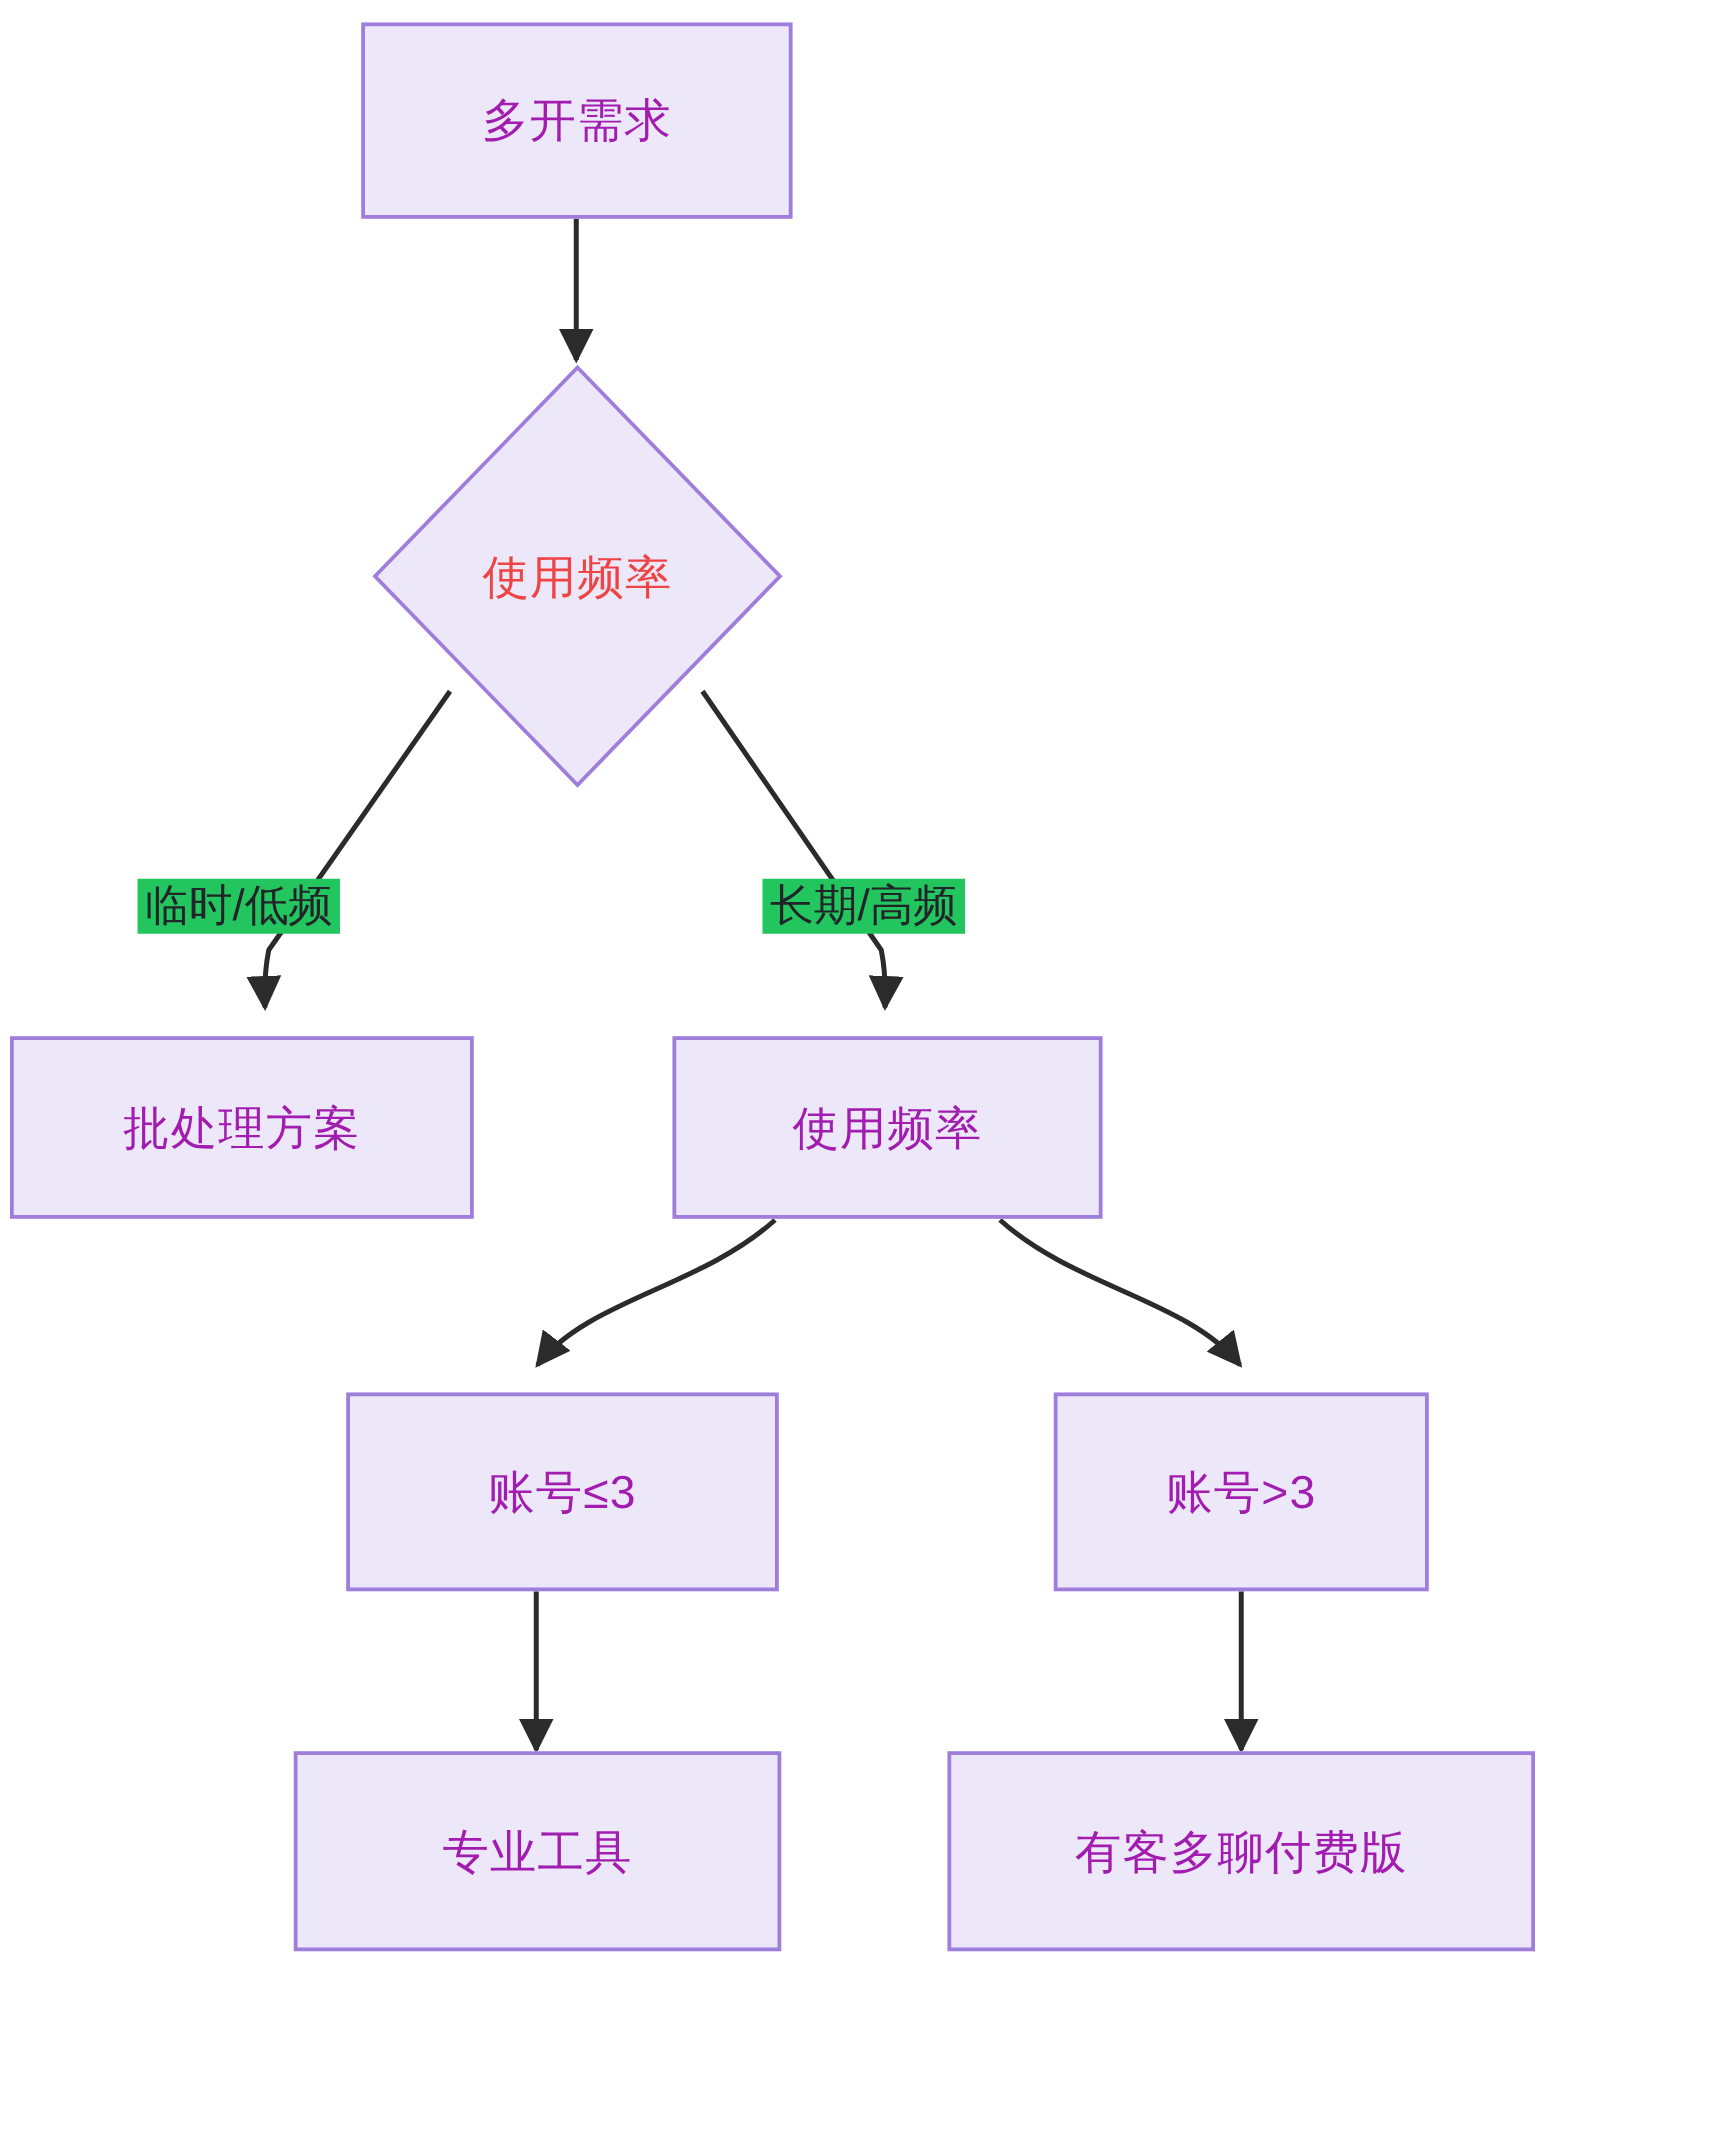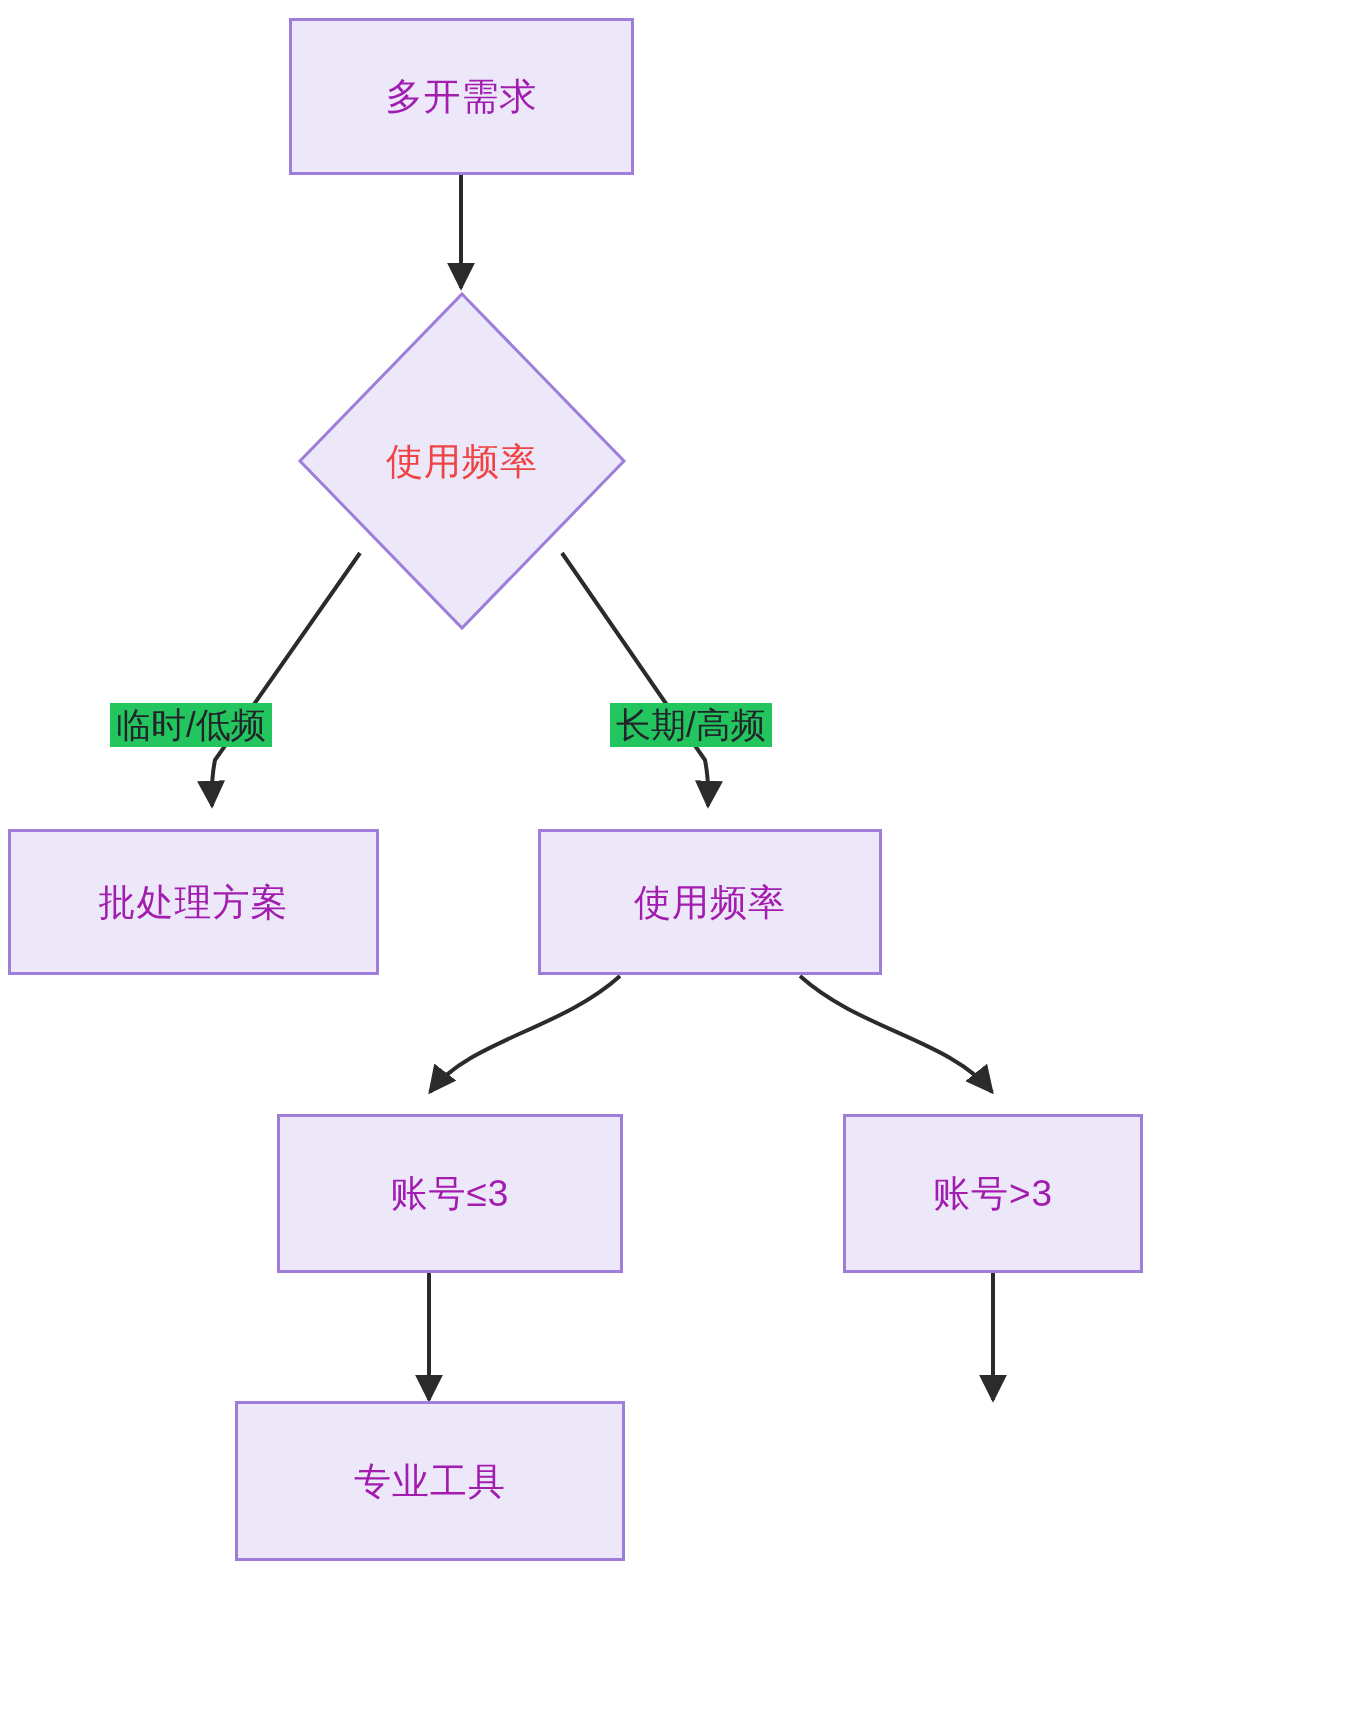--- a/index.html
+++ b/index.html
@@ -146,14 +146,17 @@
   </div>
 
   <div class="node" style="left:843px; top:1114px; width:300px; height:159px;">
     <span class="nlabel">账号&gt;3</span>
   </div>
 
   <div class="node" style="left:235px; top:1401px; width:390px; height:160px;">
     <span class="nlabel">专业工具</span>
   </div>
 
+  <div class="node" style="left:758px; top:1401px; width:470px; height:160px;">
+    <span class="nlabel">有客多聊付费版</span>
+  </div>
 
 </div>
 
 </body></html>

